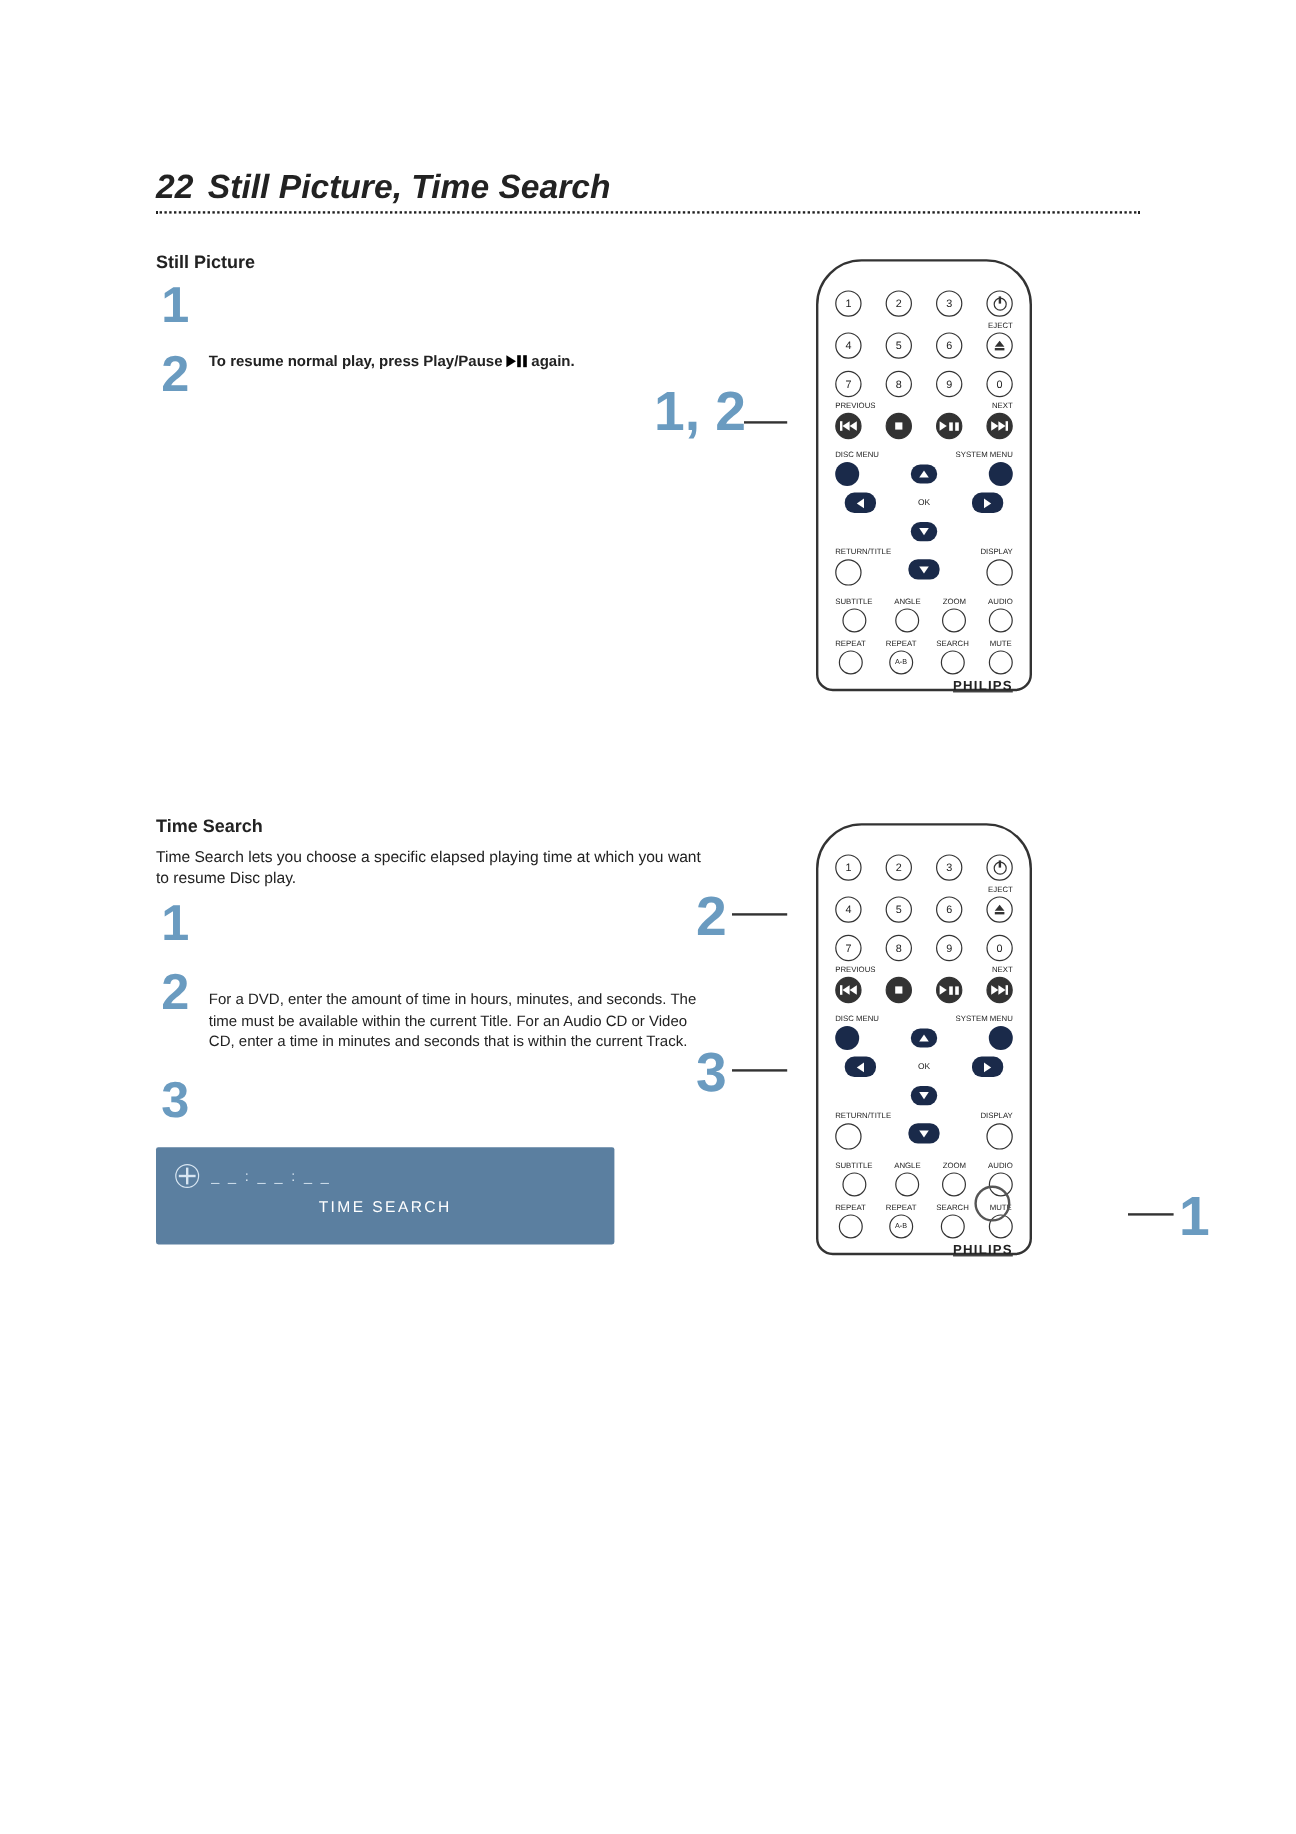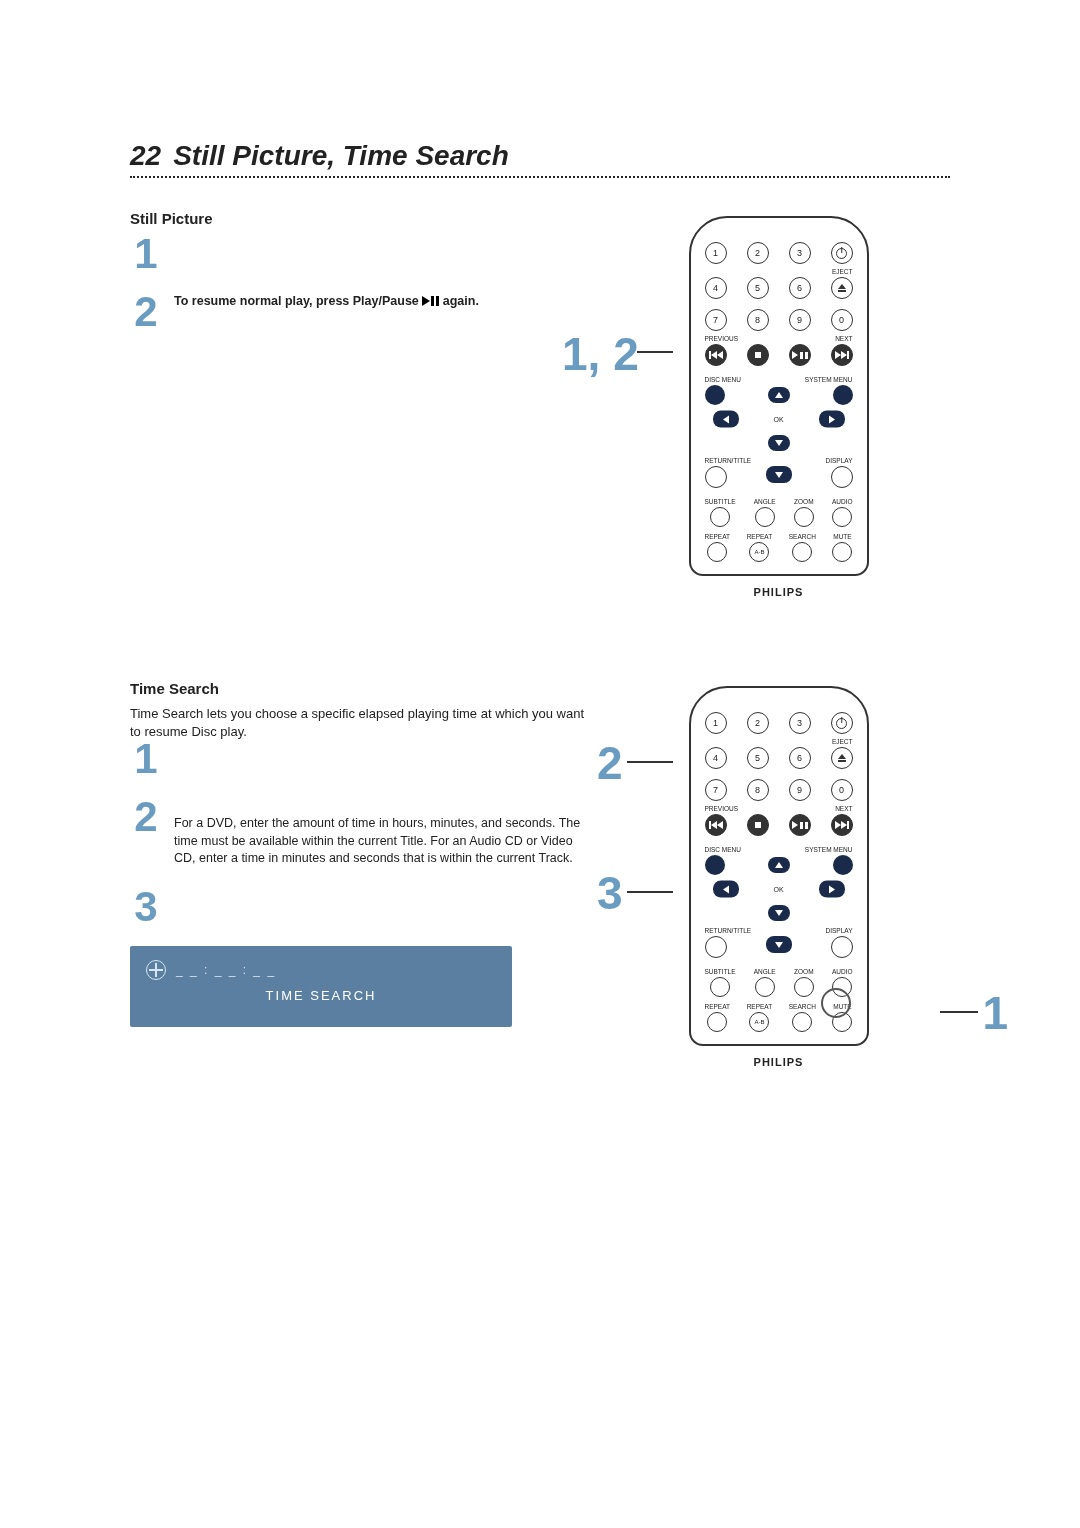--- a/index.html
+++ b/index.html
@@ -37,26 +37,26 @@
     margin: 4px 0 28px 0;
   }
   .section-heading {
     font-size: 15px;
     font-weight: bold;
     margin: 4px 0 8px 0;
   }
   .section-intro {
     font-size: 13px;
     line-height: 1.35;
-    margin-bottom: 0;
+    margin-bottom: 10px;
   }
   .columns {
     display: flex;
     align-items: flex-start;
-    gap: 37px;
+    gap: 20px;
     position: relative;
   }
   .left-col {
     width: 460px;
   }
   .right-col {
     flex: 1;
     position: relative;
     min-height: 400px;
   }
@@ -156,21 +156,21 @@
   .dpad .left {left:8px;top:50%;transform:translateY(-50%);}
   .dpad .right {right:8px;top:50%;transform:translateY(-50%);}
   .dpad .ok {left:50%;top:50%;transform:translate(-50%,-50%);font-size:7px;color:#222;background:none;}
   .dpad .mnu {width:20px;height:20px;border-radius:50%;background:#1a2a4a;position:absolute;}
   .dpad .mnu.ml {left:0;top:-2px;}
   .dpad .mnu.mr {right:0;top:-2px;}
   .small-label {font-size:6.5px;text-align:center;}
   .four-row { display:flex;justify-content:space-between;margin-top:6px; }
   .four-row .col {display:flex;flex-direction:column;align-items:center;gap:2px;}
   .four-row .rbtn {width:18px;height:18px;}
-  .brand {text-align:center;font-weight:bold;font-size:11px;letter-spacing:1px;margin-top:24px;}
+  .brand {text-align:right;font-weight:bold;font-size:11px;letter-spacing:1px;margin-top:4px;text-decoration:underline;}
   .lead-line {
     position:absolute;
     height:2px;
     background:#333;
   }
   
   .osd {
     width: 350px;
     background:#5b7fa0;
     color:#d8e6f2;
@@ -228,21 +228,21 @@
         <div class="step-body">
           <b><span>To resume normal play, press Play/Pause </span><span class="play-pause">
                 <span class="tri-right"></span>
                 <span class="pause"></span>
               </span><span> again.</span></b>
         </div>
       </div>
     </div>
 
     <div class="right-col">
-      <div class="callout-big" style="left:-65px;top:121px;">1, 2</div>
+      <div class="callout-big" style="left:-65px;top:109px;">1, 2</div>
       <div class="lead-line" style="left:10px;top:145px;width:36px;"></div>
 
       <div class="remote-wrap">
         <div class="remote-body">
           <div class="btn-row">
             <div class="rbtn">1</div>
             <div class="rbtn">2</div>
             <div class="rbtn">3</div>
             <div class="rbtn">
                 <span class="pwr-ic"></span>

